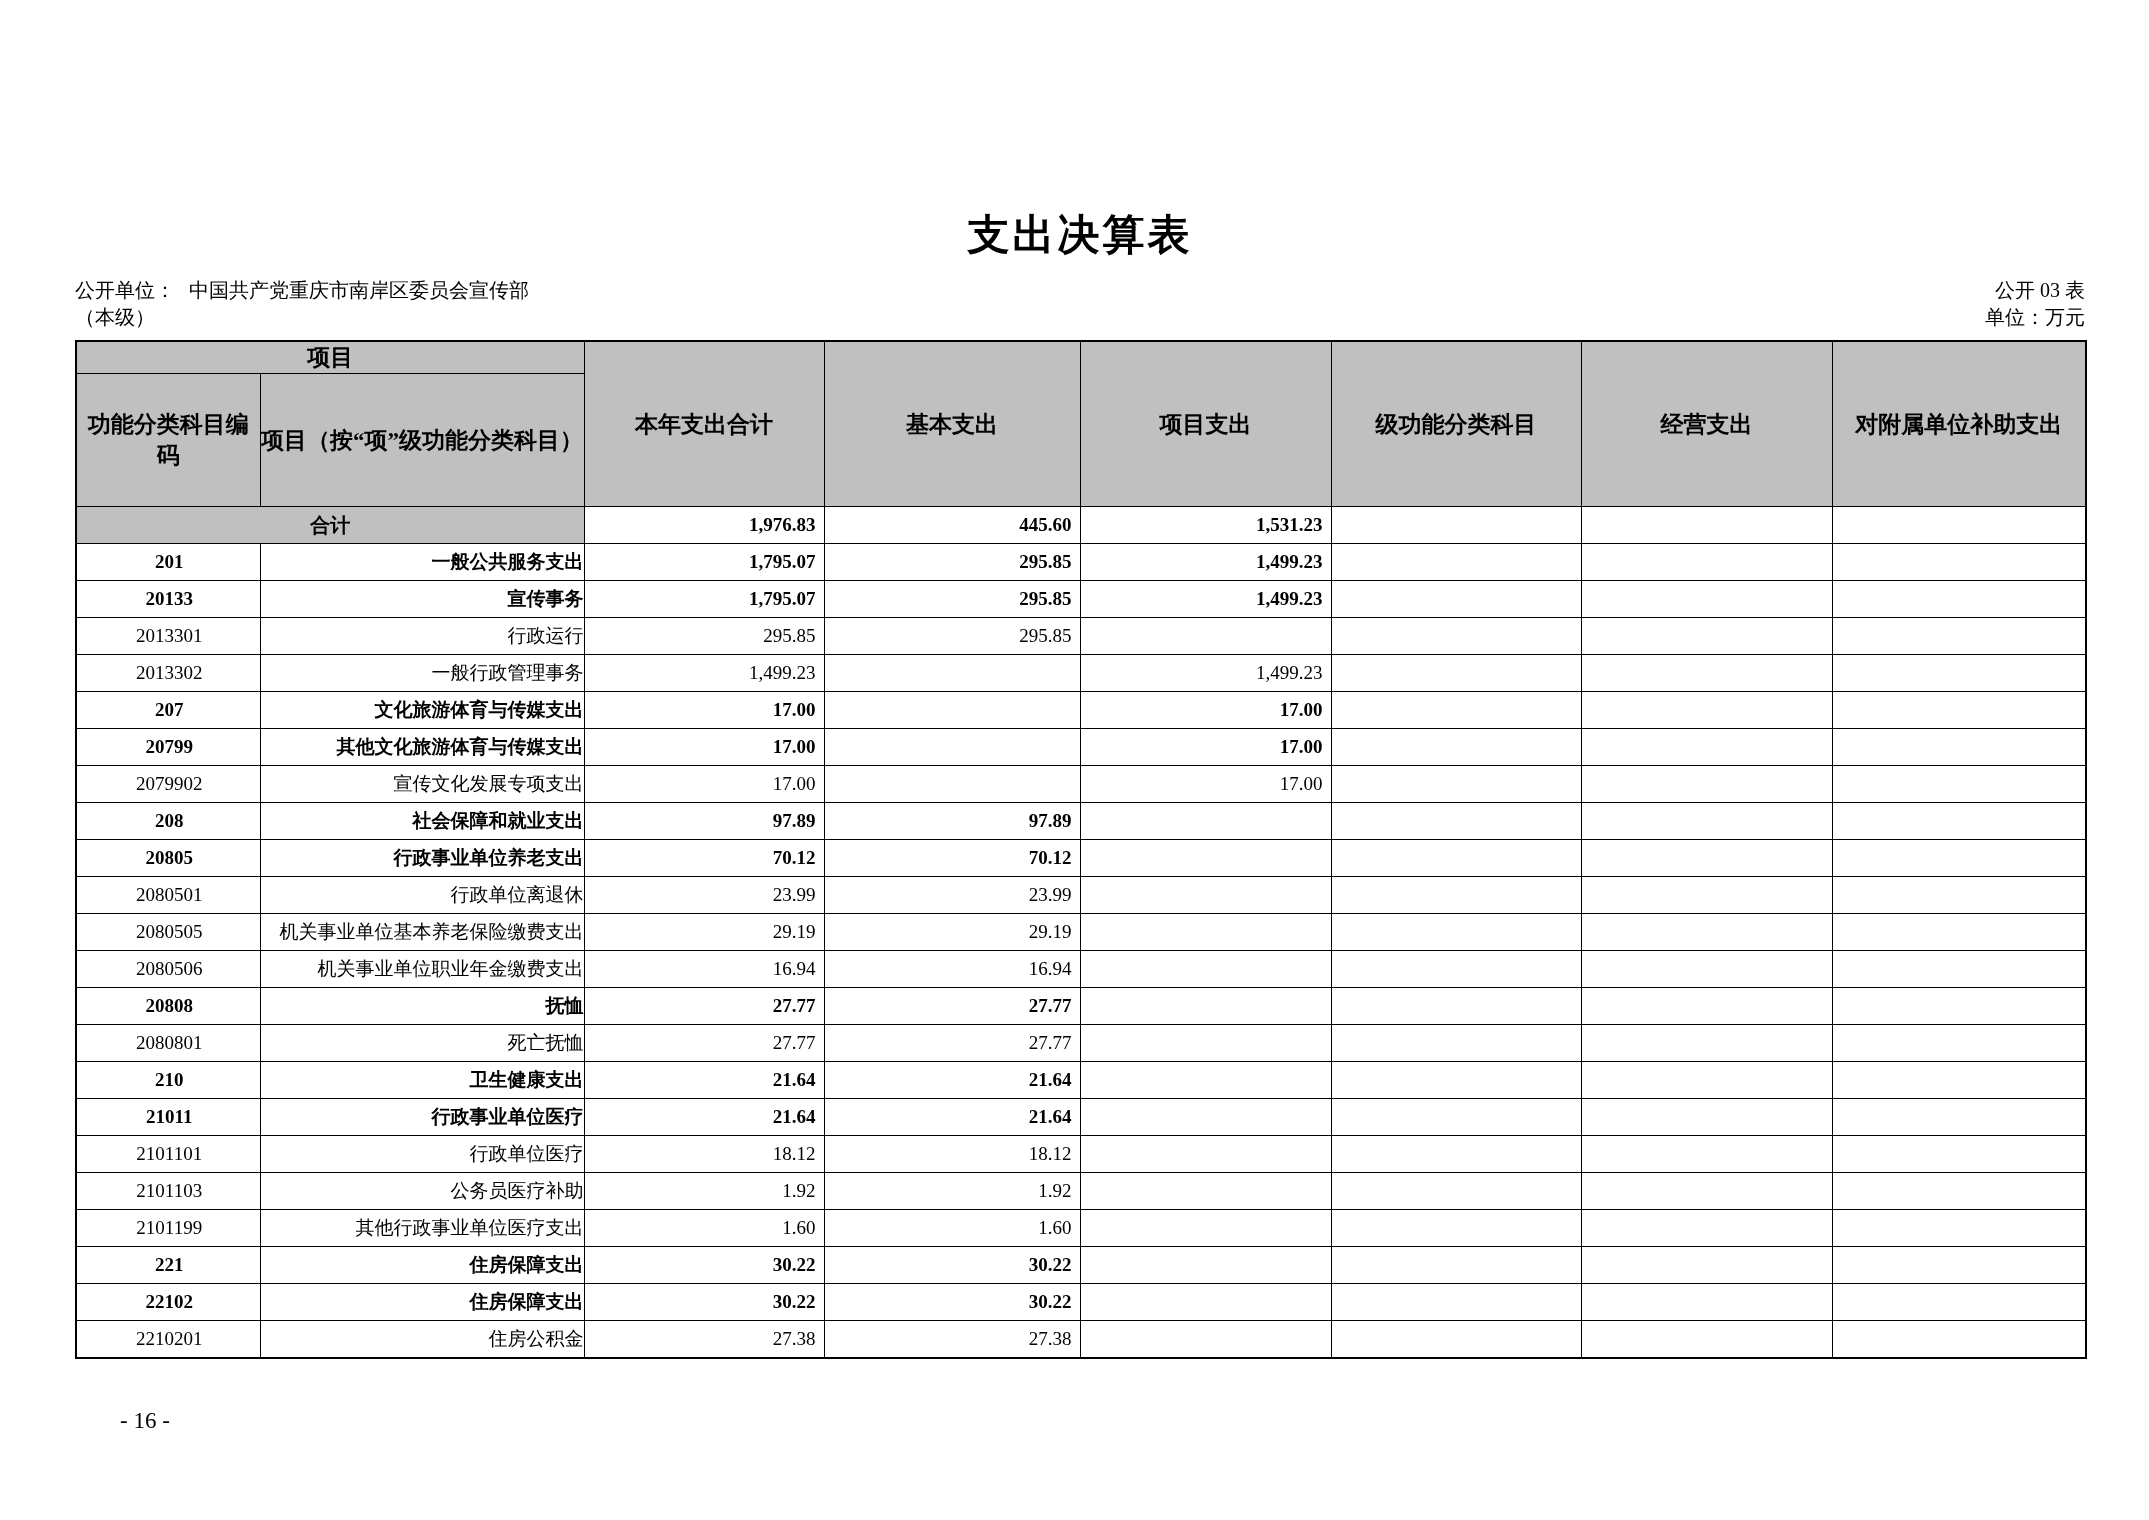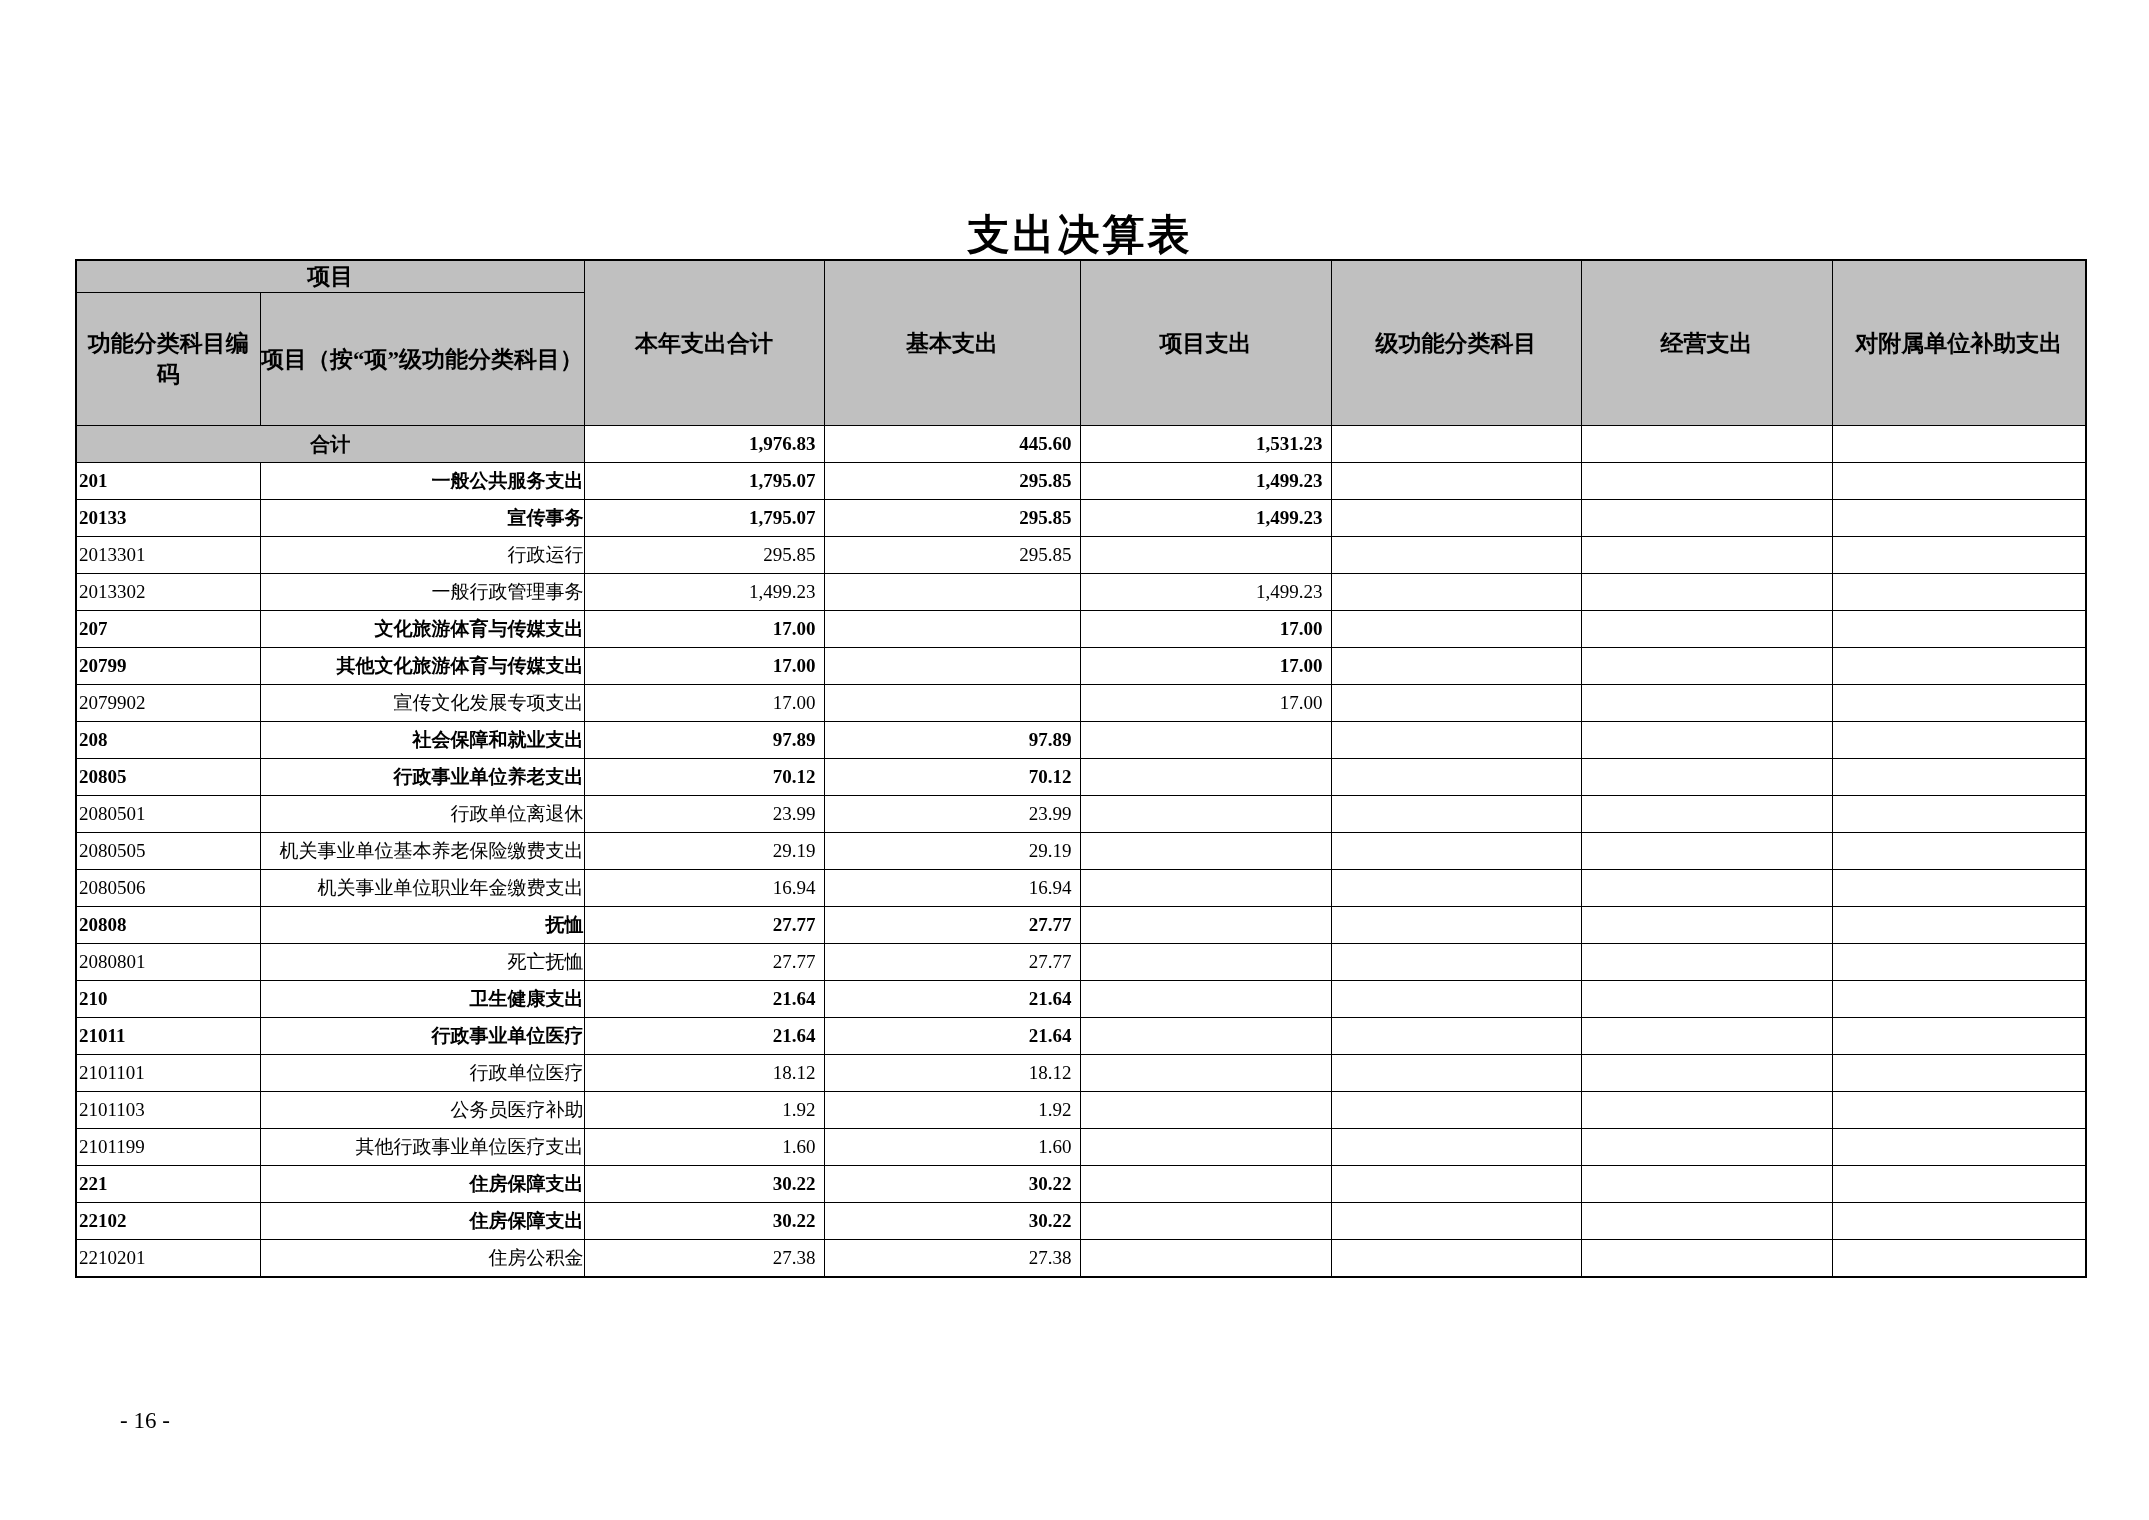--- a/index.html
+++ b/index.html
@@ -57,21 +57,21 @@
   .fin-table thead th {
     background: #c0c0c0;
     font-weight: bold;
     font-size: 23px;
     text-align: center;
   }
   tr.group-row { height: 31px; }
   tr.sub-row { height: 133px; }
   .fin-table tbody tr { height: 37px; margin-top: 8px; }
   .fin-table td { font-size: 19px; }
-  td.code-cell { text-align: left; padding-left: 2px; }
+  td.code-cell { text-align: center; padding-left: 2px; }
   td.item-cell { text-align: right; padding-left: 5px; }
   td.num-cell { text-align: right; padding-right: 8px; }
   td.total-label-cell {
     background: #c0c0c0;
     text-align: center;
     font-weight: bold;
     font-size: 20px;
   }
   tr.bold-row td { font-weight: bold; }
   .page-number {
@@ -82,20 +82,30 @@
   }
 </style>
 </head>
 <body>
 
 <div class="page">
   <div class="content">
 
     <h1 class="doc-title">支出决算表</h1>
 
+    <div class="meta-row">
+      <div class="meta-left">
+        <div><span>公开单位：</span><span class="meta-unit-name">中国共产党重庆市南岸区委员会宣传部</span></div>
+        <div>（本级）</div>
+      </div>
+      <div class="meta-right">
+        <div>公开 03 表</div>
+        <div>单位：万元</div>
+      </div>
+    </div>
 
     <table class="fin-table">
       <colgroup>
         <col style="width:184px">
           <col style="width:324px">
           <col style="width:240px">
           <col style="width:256px">
         <col style="width:251px">
           <col style="width:250px">
           <col style="width:251px">

